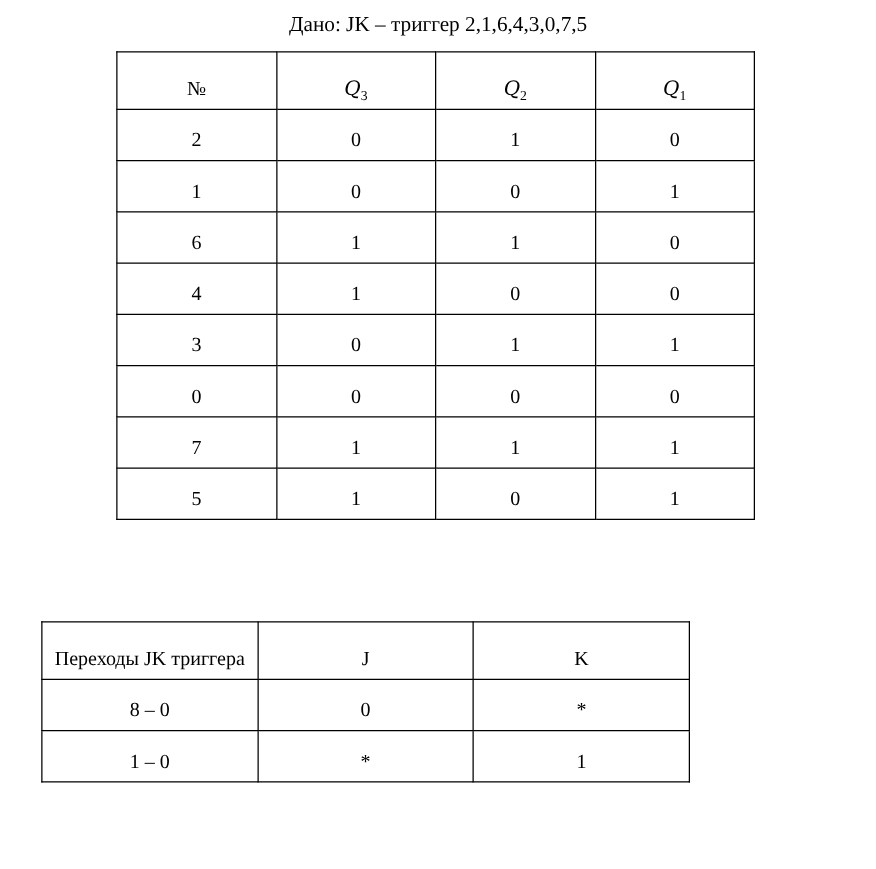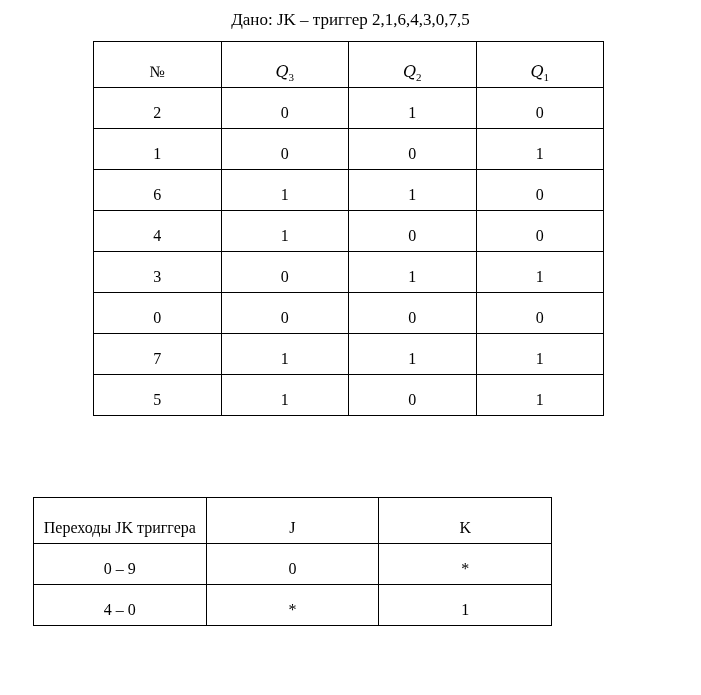--- a/index.html
+++ b/index.html
@@ -133,23 +133,23 @@
 <table id="transitions-table">
   <thead>
     <tr>
       <th>Переходы JK триггера</th>
       <th>J</th>
       <th>K</th>
     </tr>
   </thead>
   <tbody>
     <tr>
-      <td>0 – 9</td>
+      <td>8 – 0</td>
       <td>0</td>
       <td>*</td>
     </tr>
     <tr>
-      <td>4 – 0</td>
+      <td>1 – 0</td>
       <td>*</td>
       <td>1</td>
     </tr>
   </tbody>
 </table>
 
 </body></html>

